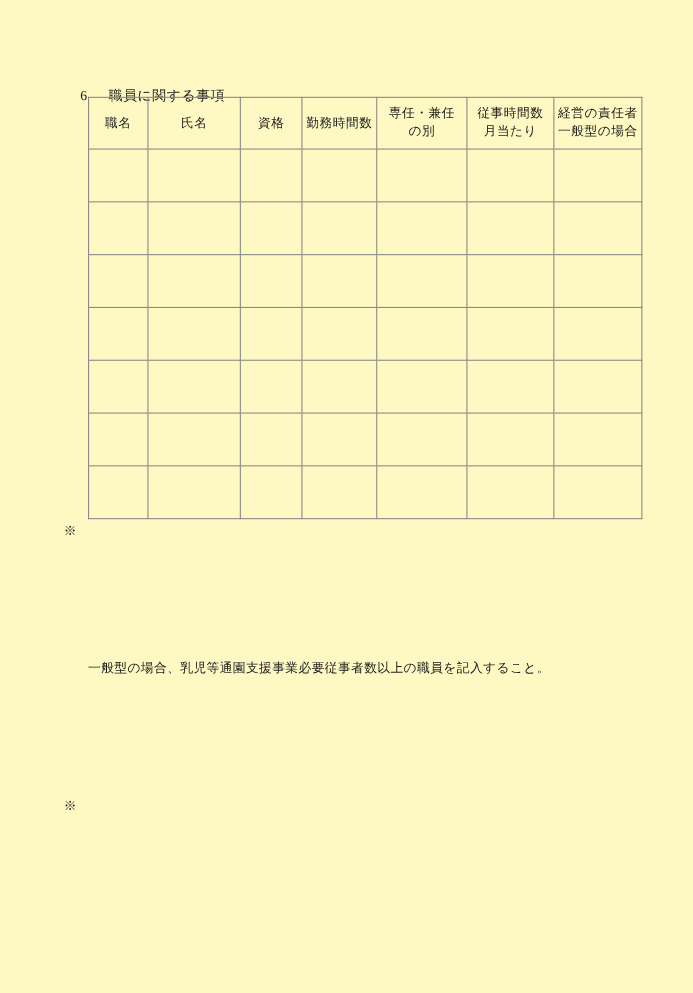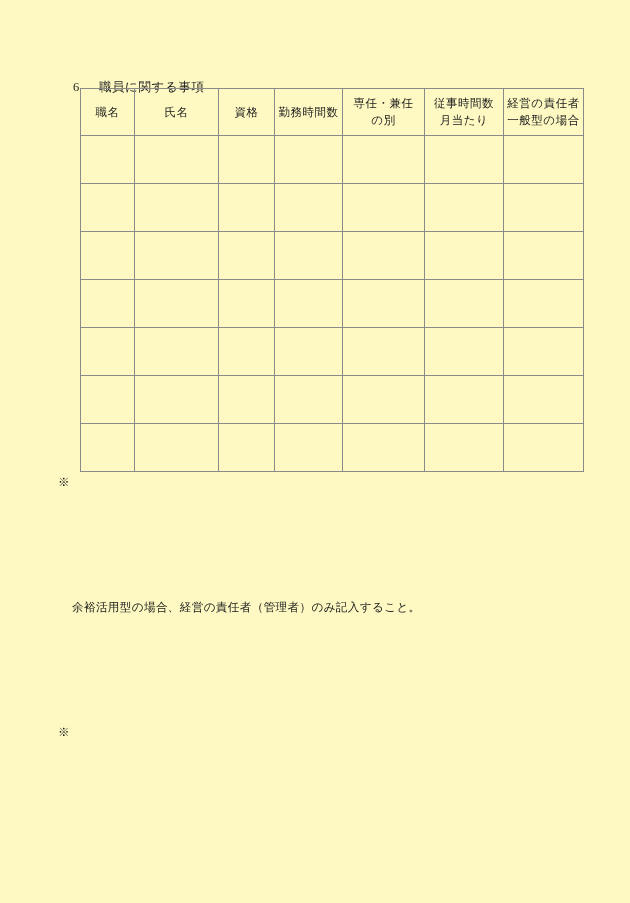--- a/index.html
+++ b/index.html
@@ -223,21 +223,21 @@
         <td></td>
       </tr>
     </tbody>
   </table>
 
   <div class="notes">
 
     <div class="note">
       <span class="note-marker">※</span>
       <span class="note-body">
-        <span class="note-line cont">余裕活用型の場合、経営の責任者（管理者）のみ記入すること。</span>
+        <span class="note-line">一般型の場合、乳児等通園支援事業必要従事者数以上の職員を記入すること。</span>
       </span>
     </div>
 
     <div class="note">
       <span class="note-marker">※</span>
       <span class="note-body">
         
       </span>
     </div>
 

